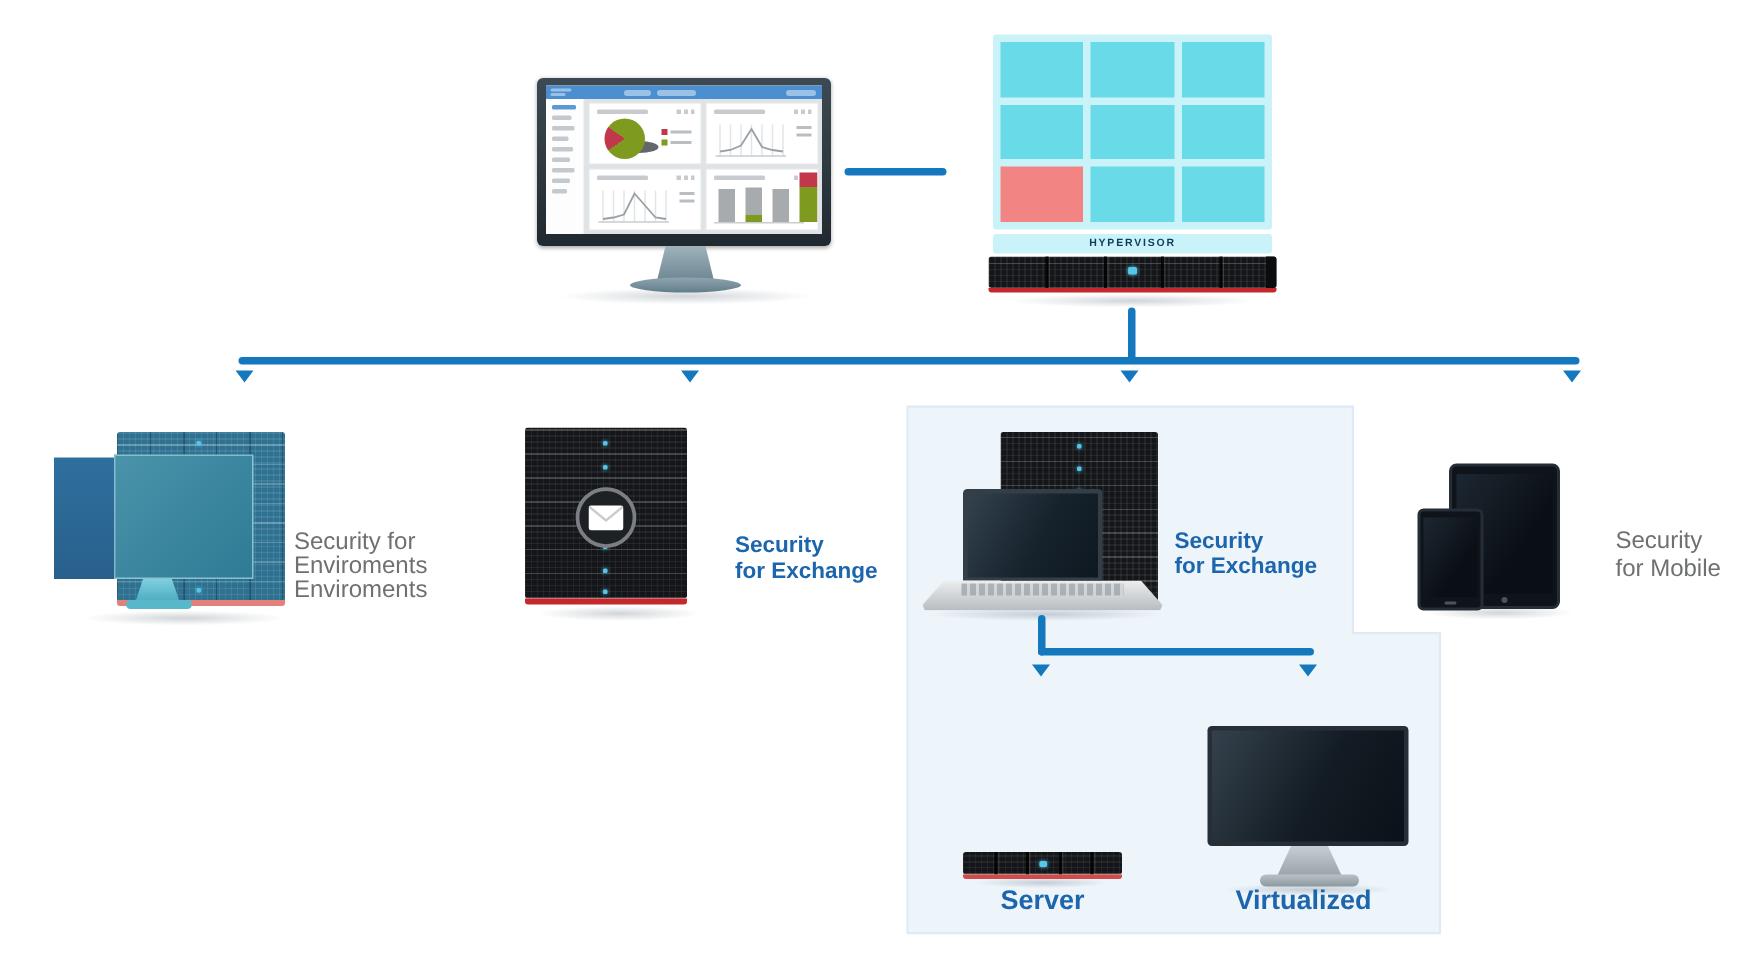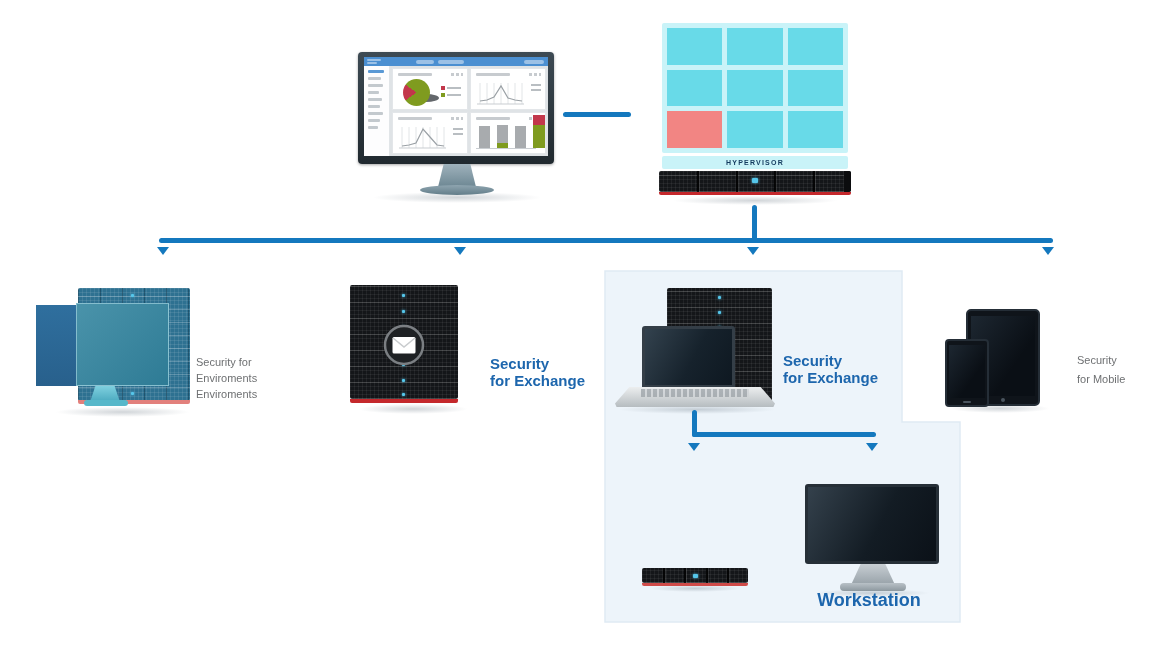--- a/index.html
+++ b/index.html
@@ -23,21 +23,21 @@
   .rackT{background-color:#2e7191;border-radius:2px;background-image:
     repeating-linear-gradient(0deg, rgba(255,255,255,.22) 0 1px, transparent 1px 13px),
     repeating-linear-gradient(90deg, rgba(8,40,58,.40) 0 1px, transparent 1px 22px),
     repeating-linear-gradient(90deg, rgba(255,255,255,.09) 0 1px, transparent 1px 4px),
     repeating-linear-gradient(0deg, rgba(255,255,255,.09) 0 1px, transparent 1px 4px);}
   .redstrip{background:#c4282c}
   .led{background:#55c6ea;box-shadow:0 0 3px rgba(85,198,234,.95);border-radius:1px;width:3px;height:3px}
   .divider{background:rgba(0,0,0,.8);width:2px;box-shadow:1px 0 0 rgba(255,255,255,.12)}
 
   
-  .lbl{font-size:11px;color:#6e7072;line-height:16px}
+  .lbl{font-size:16px;color:#6e7072;line-height:16px}
   .lblB{font-size:15px;font-weight:bold;color:#1d66ad;line-height:17px}
   .lblBig{font-size:18px;font-weight:bold;color:#1d66ad;text-align:center}
 
   
   .chip{background:rgba(255,255,255,.45);border-radius:2px;height:4px}
   .sbitem{height:3px;border-radius:1px;background:#c3c9ce;margin:4px 4px 0 4px}
   .panel{position:relative;background:#fff;border:1px solid #e3e6e9;overflow:hidden}
   .ptitle{position:absolute;left:5px;top:4px;height:3px;width:34px;background:#c7cbcf;border-radius:1px}
   .picons{position:absolute;right:4px;top:4px;height:3px;width:12px;
           background:repeating-linear-gradient(90deg,#c7cbcf 0 3px,transparent 3px 5px)}
@@ -260,28 +260,29 @@
 
   <div class="abs shadow" style="left:650px;top:585px;width:90px;height:7px"></div>
   <div class="abs rackB" style="left:642px;top:568px;width:106px;height:15px">
     <div class="abs divider" style="left:20%;top:0;height:100%"></div>
     <div class="abs divider" style="left:40%;top:0;height:100%"></div>
     <div class="abs divider" style="left:60%;top:0;height:100%"></div>
     <div class="abs divider" style="left:80%;top:0;height:100%"></div>
     <div class="abs led" style="left:51px;top:6px;width:5px;height:4px"></div>
   </div>
   <div class="abs" style="left:642px;top:583px;width:106px;height:3px;background:#d04b49;border-radius:0 0 2px 2px"></div>
+  <div class="abs lblBig" style="left:620px;top:590px;width:150px">Server</div>
 
   <div class="abs shadow" style="left:815px;top:589px;width:115px;height:8px"></div>
   <div class="abs" style="left:805px;top:484px;width:134px;height:80px;background:#262f37;border-radius:3px;box-sizing:border-box;padding:3px">
     <div style="width:100%;height:100%;background:linear-gradient(118deg,#34414c 0%,#131c24 55%,#0b1118 100%)"></div>
   </div>
   <div class="abs" style="left:851px;top:564px;width:44px;height:21px;background:linear-gradient(180deg,#c7ced3,#97a1a8);clip-path:polygon(22% 0,78% 0,100% 100%,0 100%)"></div>
   <div class="abs" style="left:840px;top:583px;width:66px;height:8px;border-radius:4px;background:linear-gradient(180deg,#b9c1c7,#8d989f)"></div>
-  <div class="abs lblBig" style="left:794px;top:590px;width:150px">Workstation</div>
+  <div class="abs lblBig" style="left:794px;top:590px;width:150px">Virtualized</div>
 
   <div class="abs shadow" style="left:950px;top:404px;width:100px;height:9px"></div>
   <div class="abs" style="left:966px;top:309px;width:74px;height:97px;background:#0f141a;border:2px solid #252e37;border-radius:5px;box-sizing:border-box">
     <div class="abs" style="left:3px;top:5px;right:3px;bottom:8px;background:linear-gradient(125deg,#1d2731 0%,#0a0f15 65%)"></div>
     <div class="abs" style="left:50%;bottom:2px;width:4px;height:4px;margin-left:-2px;border-radius:50%;background:#4a545e"></div>
   </div>
   <div class="abs" style="left:945px;top:339px;width:44px;height:68px;background:#0f141a;border:2px solid #252e37;border-radius:4px;box-sizing:border-box">
     <div class="abs" style="left:2px;top:4px;right:2px;bottom:7px;background:linear-gradient(125deg,#1d2731 0%,#0a0f15 65%)"></div>
     <div class="abs" style="left:50%;bottom:2px;width:8px;height:2px;margin-left:-4px;border-radius:1px;background:#4a545e"></div>
   </div>

